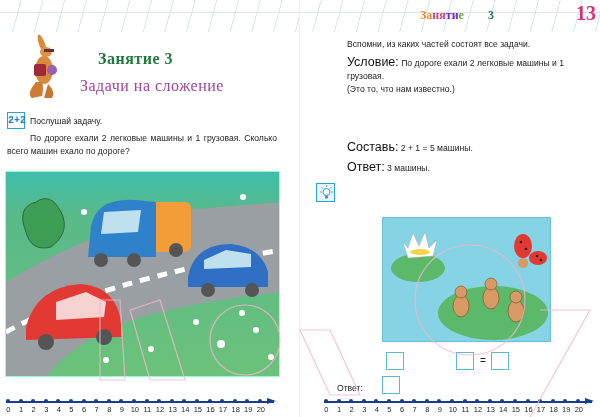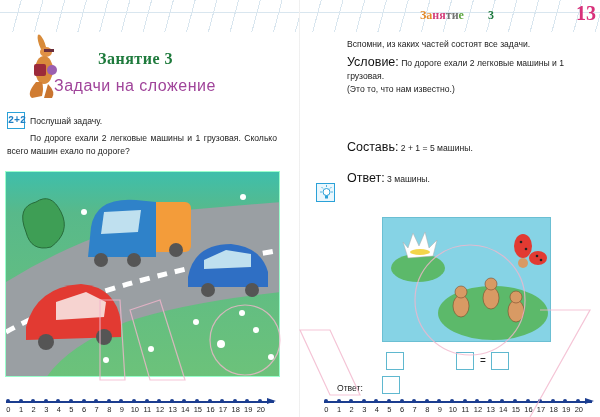--- a/index.html
+++ b/index.html
@@ -9,33 +9,33 @@
   .page.left { left: 0; }
   .page.right { left: 300px; }
   .spine { position: absolute; left: 299px; top: 0; width: 2px; height: 417px; background: linear-gradient(to right,#eaeaea,#fff); }
   .grid { position: absolute; top: 0; left: 0; width: 300px; height: 32px;
     background-image:
       repeating-linear-gradient(105deg, transparent 0 20px, #d5e4ee 20px 21px),
       linear-gradient(to bottom, transparent 0 12px, #d5e4ee 12px 13px, transparent 13px);
     opacity: 0.9; }
   .kangaroo { position: absolute; left: 22px; top: 32px; width: 42px; height: 68px; }
   .lesson-title { position: absolute; left: 98px; top: 50px; font-family: "Liberation Serif", serif; font-weight: bold; font-size: 16px; color: #1e7a3c; letter-spacing: 0.5px; }
-  .lesson-sub { position: absolute; left: 54px; top: 77px; font-family: Liberation Sans, sans-serif; font-size: 16px; color: #a0449a; letter-spacing: 0.5px; }
+  .lesson-sub { position: absolute; left: 80px; top: 77px; font-family: Liberation Serif, serif; font-size: 16px; color: #a0449a; letter-spacing: 0.5px; }
   .task-icon { position: absolute; left: 7px; top: 112px; width: 18px; height: 17px; border: 1px solid #2aa1d8; color: #1d7fc4; font-weight: bold; font-size: 10px; line-height: 15px; text-align: center; font-family: Liberation Mono, monospace; }
   .text { font-size: 8.6px; line-height: 13px; color: #222; }
   .t1 { position: absolute; left: 30px; top: 115px; }
   .t2 { position: absolute; left: 7px; top: 132px; width: 270px; text-indent: 23px; text-align: justify; }
   .scene { position: absolute; left: 5px; top: 171px; width: 275px; height: 206px; background: linear-gradient(#3ebfab 0%, #58b98a 20%, #6cc27a 100%); border: 1px solid #9fc; overflow: hidden; }
   .numberline { position: absolute; left: 6px; top: 397px; width: 270px; height: 20px; }
   .nl-axis { position: absolute; left: 0; top: 4px; width: 268px; height: 1.5px; background: #1b3d8f; }
   .nl-arrow { position: absolute; right: 0; top: 1px; width: 0; height: 0; border-left: 9px solid #1b3d8f; border-top: 3.5px solid transparent; border-bottom: 3.5px solid transparent; }
   .nl-tick { position: absolute; top: 2px; width: 4px; height: 4px; border-radius: 50%; background: #1b3d8f; }
   .nl-label { position: absolute; top: 8px; font-size: 7.5px; color: #222; transform: translateX(-40%); }
   .r-header { position: absolute; left: 120px; top: 8px; font-family: "Liberation Serif", serif; font-weight: bold; font-size: 12px; }
-  .r-header .c1 { color: #e38a2a; } .r-header .c2 { color: #d33d7a; } .r-header .c3 { color: #737373; } .r-header .c4 { color: #5aa43c; }
+  .r-header .c1 { color: #e38a2a; } .r-header .c2 { color: #d33d7a; } .r-header .c3 { color: #6d28d9; } .r-header .c4 { color: #5aa43c; }
   .r-num-lesson { position: absolute; left: 188px; top: 8px; font-family: "Liberation Serif", serif; font-weight: bold; font-size: 12px; color: #1e7a3c; }
   .page-num { position: absolute; right: 4px; top: 2px; font-family: "Liberation Serif", serif; font-weight: bold; font-size: 20px; color: #d8307a; }
   .rt { position: absolute; left: 47px; width: 250px; }
   .big { font-size: 12.5px; color: #111; }
   .bulb-icon { position: absolute; left: 16px; top: 183px; width: 19px; height: 19px; border: 1px solid #2aa1d8; background: #eaf7fd; }
   .pond { position: absolute; left: 382px; top: 217px; width: 169px; height: 125px; background: #86d3e5; border: 1px solid #6bbfd3; overflow: hidden; }
   .box { position: absolute; width: 18px; height: 18px; border: 1px solid #5fb8cf; background: #fff; }
   .eq { position: absolute; font-size: 10px; color: #222; }
   .watermark { position: absolute; left: 0; top: 0; width: 600px; height: 417px; pointer-events: none; }
 </style>
@@ -163,21 +163,21 @@
     <span>По дороге ехали 2 легковые машины и 1 грузовая.</span><br>
     <span>(Это то, что нам известно.)</span>
   </div>
 
 
   <div class="text rt" style="top:141px;">
     <span class="big">Составь:</span>
     <span>2 + 1 = 5 машины.</span>
   </div>
 
-  <div class="text rt" style="top:172px;">
+  <div class="text rt" style="top:161px;">
     <span class="big">Ответ:</span>
     <span>3 машины.</span>
   </div>
 
   <div class="bulb-icon">
     <svg width="19" height="19" viewBox="0 0 19 19">
       <circle cx="9.5" cy="8" r="3.5" fill="#fff" stroke="#2aa1d8"></circle>
       <rect x="8" y="11.5" width="3" height="3" fill="#2aa1d8"></rect>
       <g stroke="#2aa1d8" stroke-width="0.8">
         <line x1="9.5" y1="1" x2="9.5" y2="3"></line>

